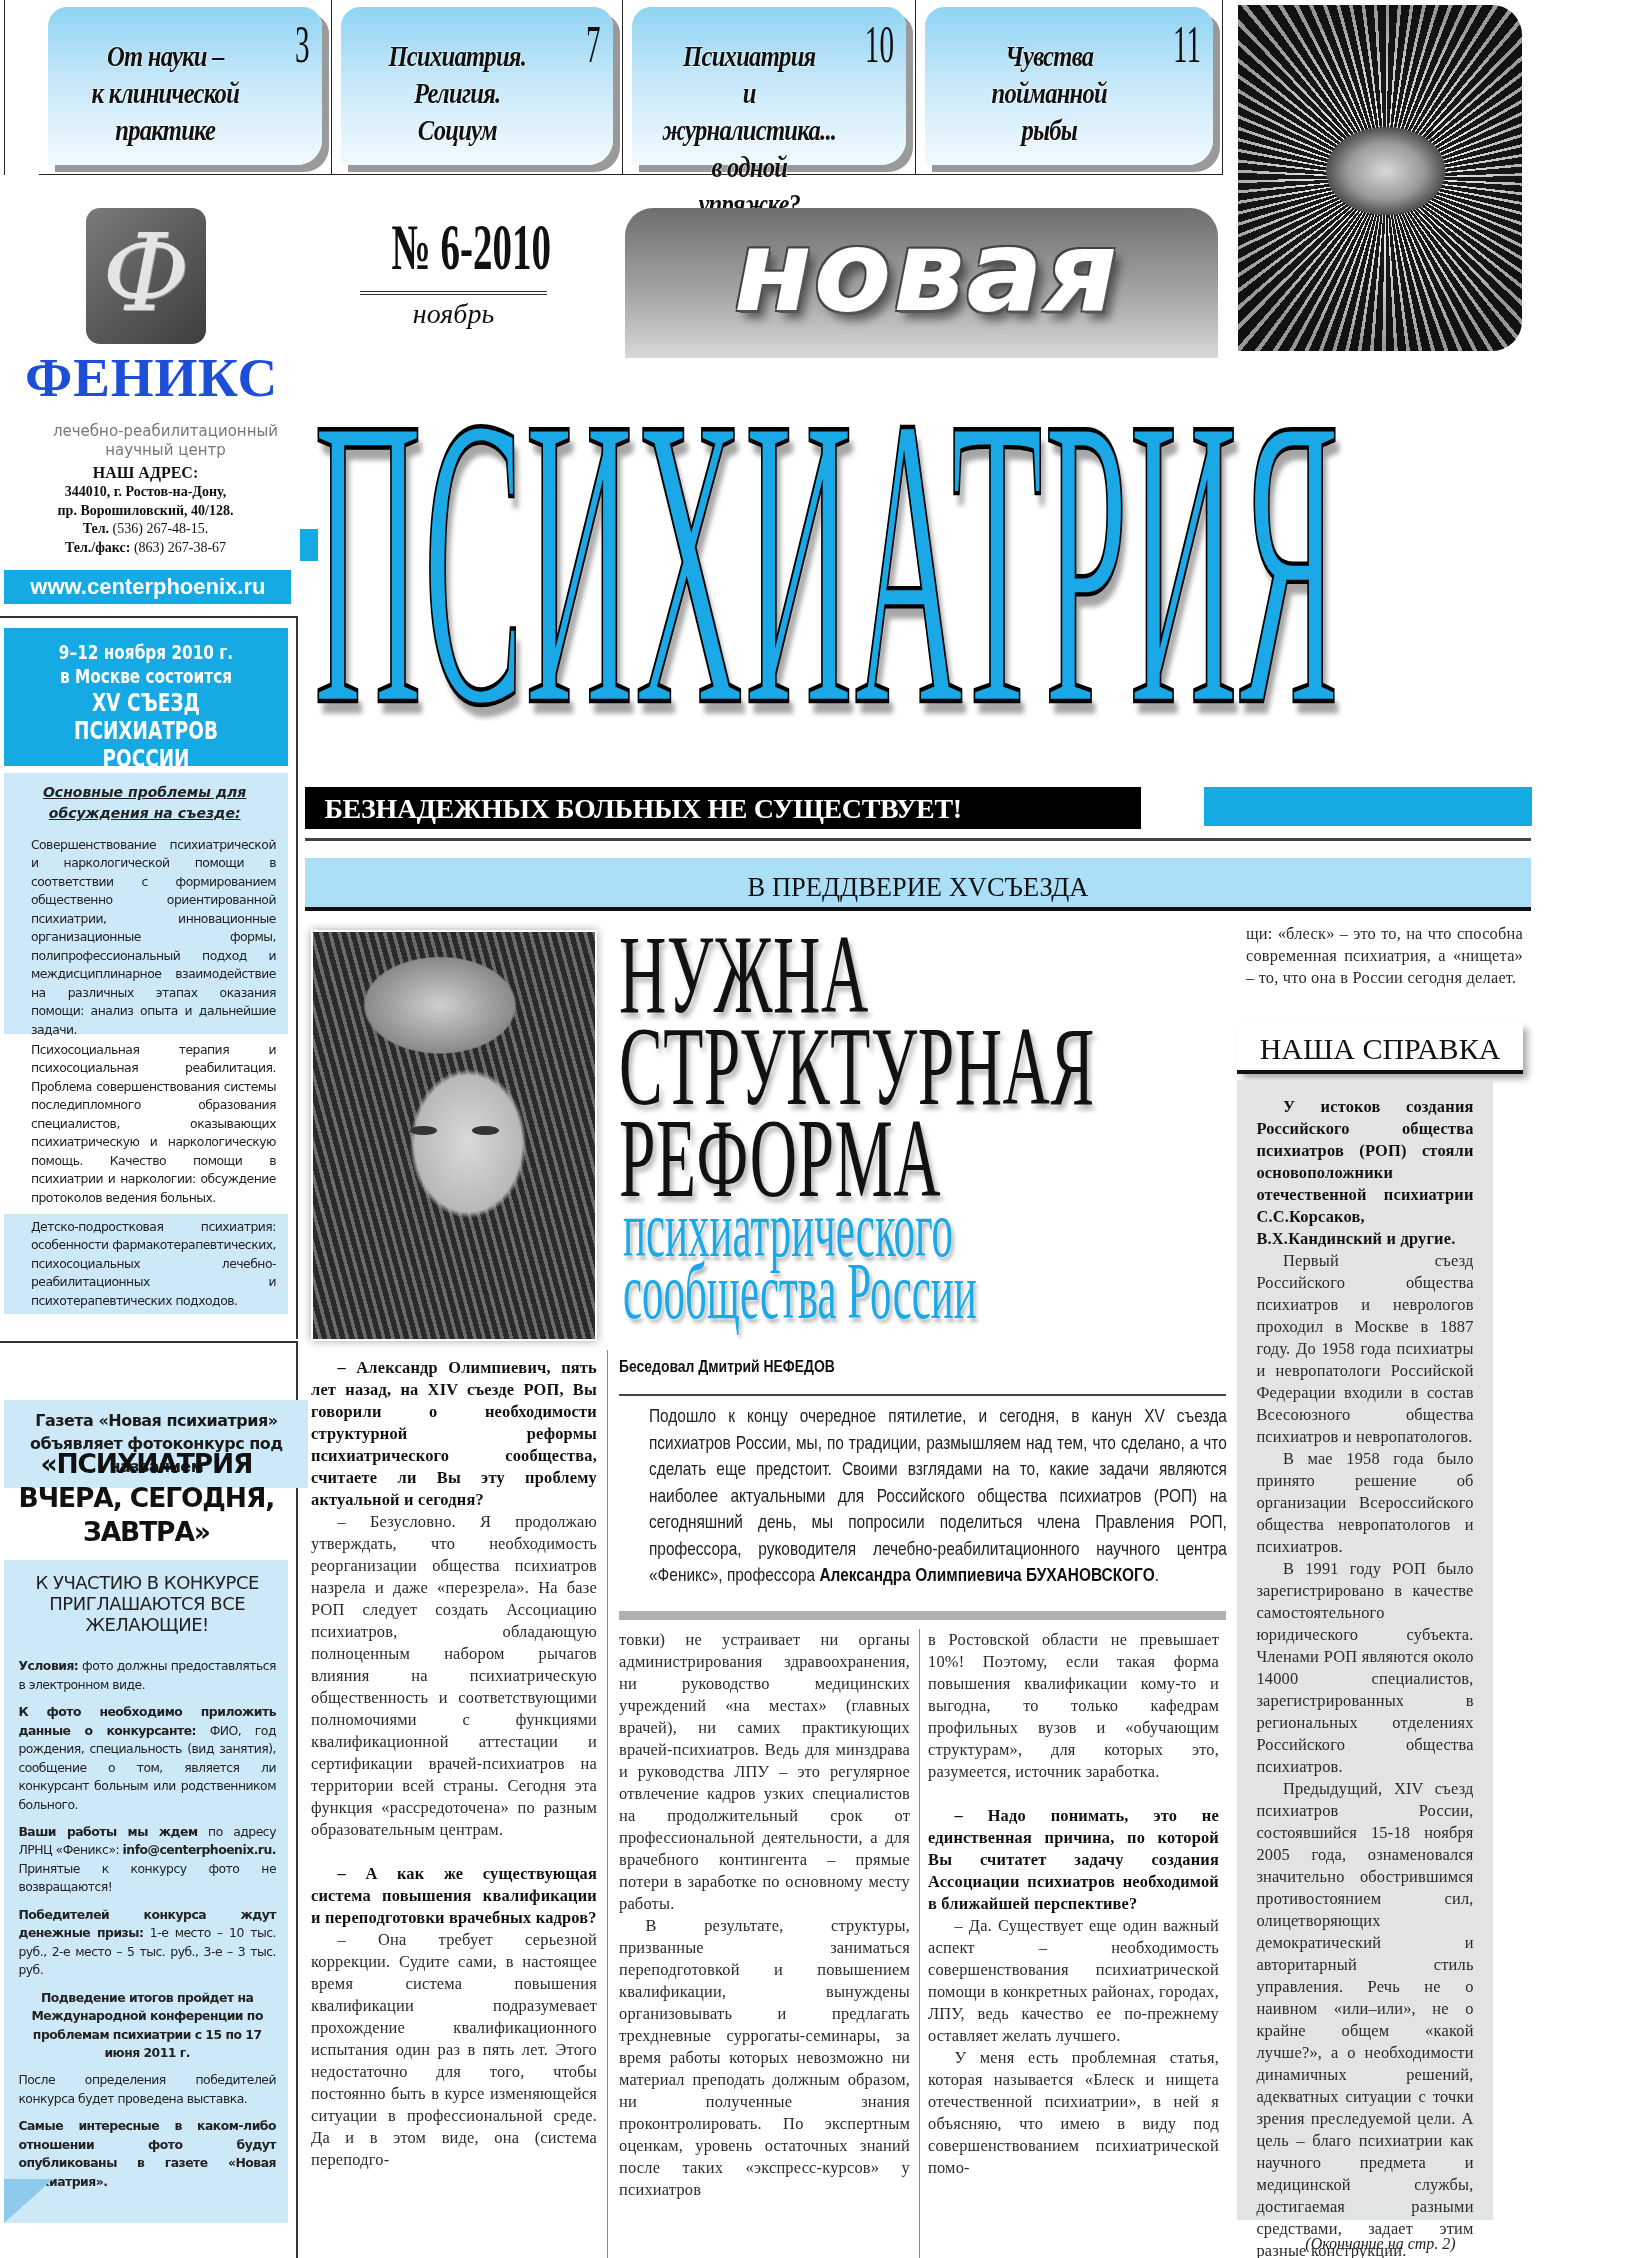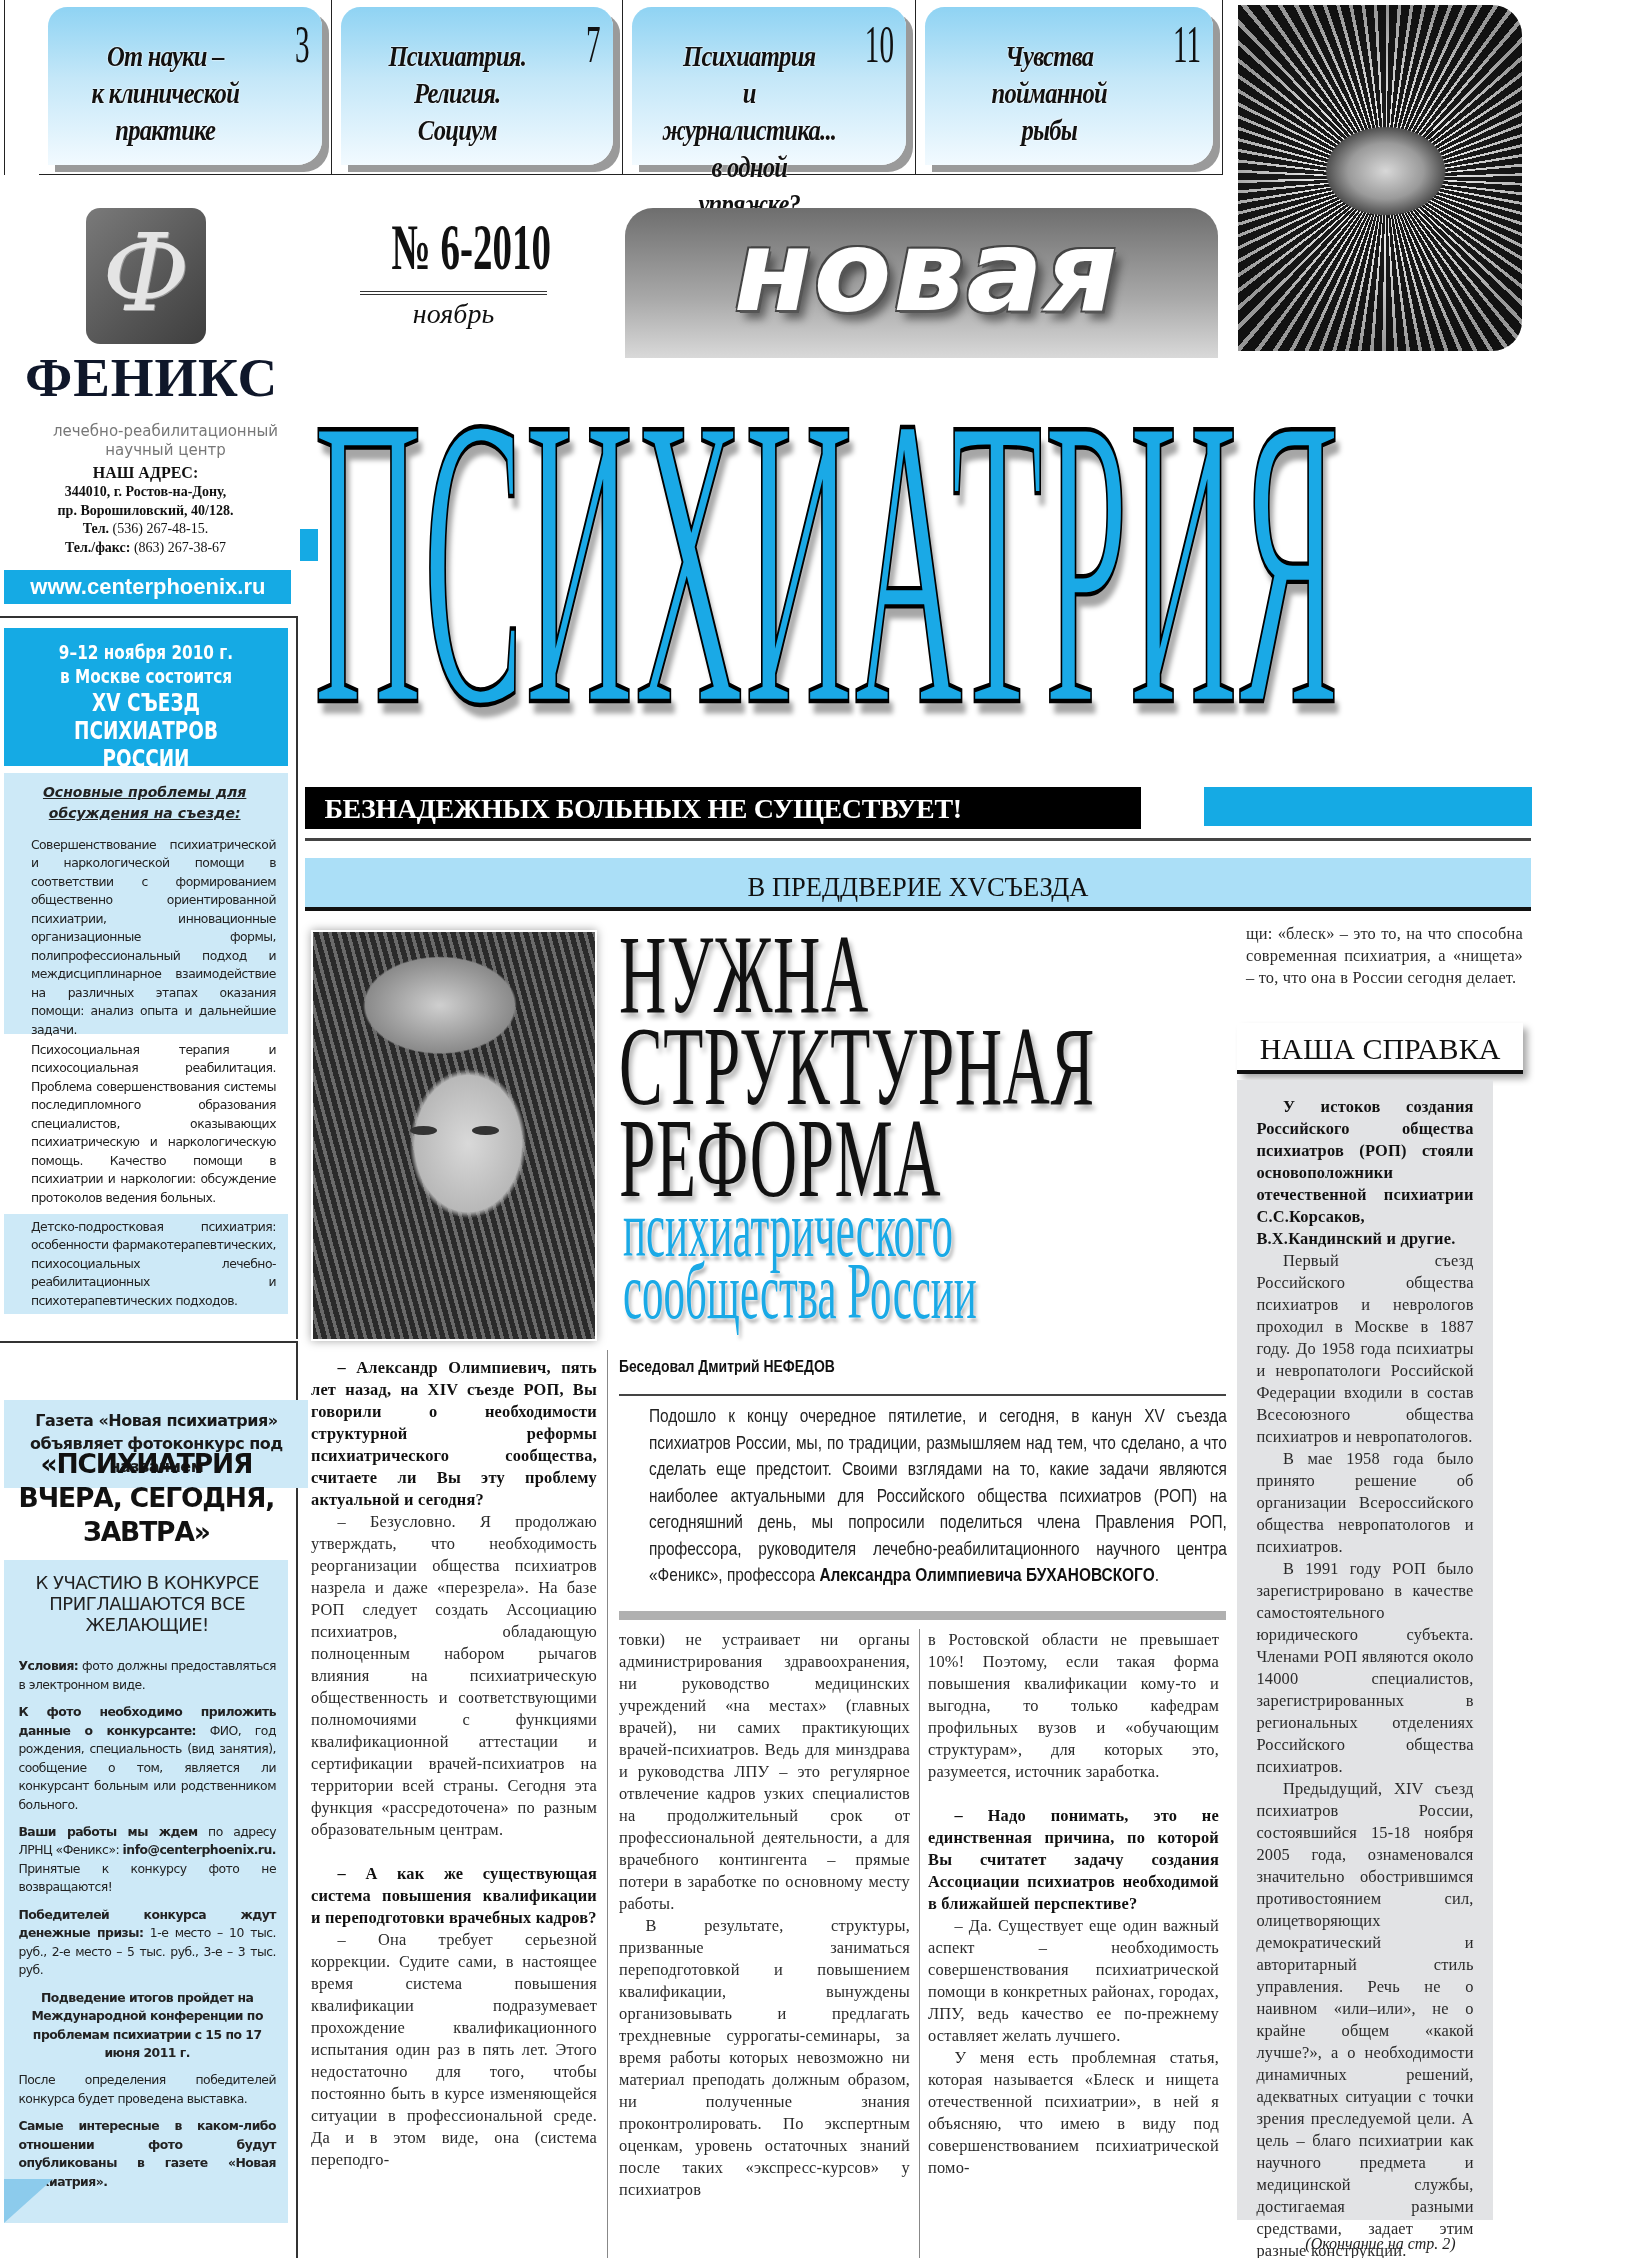--- a/index.html
+++ b/index.html
@@ -48,21 +48,21 @@
     position: absolute; left: 86px; top: 208px; width: 120px; height: 136px; border-radius: 14px;
     background: linear-gradient(135deg, #7a7a7a, #555 60%, #3e3e3e);
   }
   .logo-mark span {
     position: absolute; left: 0; right: 0; top: 3.5px; text-align: center;
     font-family: "DejaVu Serif", serif; font-style: italic; font-size: 106px; line-height: 124px;
     color: #e4e4e4; text-shadow: 0.9px 0.9px 0 #999;
   }
   .logo-name {
     position: absolute; left: 10.6px; top: 350px; width: 282px; text-align: center;
-    font-family: "Liberation Serif", serif; font-weight: bold; font-size: 55px; line-height: 56px; color: #0f172a;
+    font-family: "Liberation Serif", serif; font-weight: bold; font-size: 55px; line-height: 56px; color: #1d4ed8;
     letter-spacing: 0.9px;
   }
   .logo-sub {
     position: absolute; left: 0; top: 422px; width: 291px; text-align: center;
     font-family: "DejaVu Sans", sans-serif; font-size: 15px; line-height: 18.5px; color: #777; padding-left: 40px;
   }
   .addr {
     position: absolute; left: 0; top: 462px; width: 291px; text-align: center;
     font-family: "Liberation Serif", serif; font-size: 14px; line-height: 18.5px; color: #111;
   }

